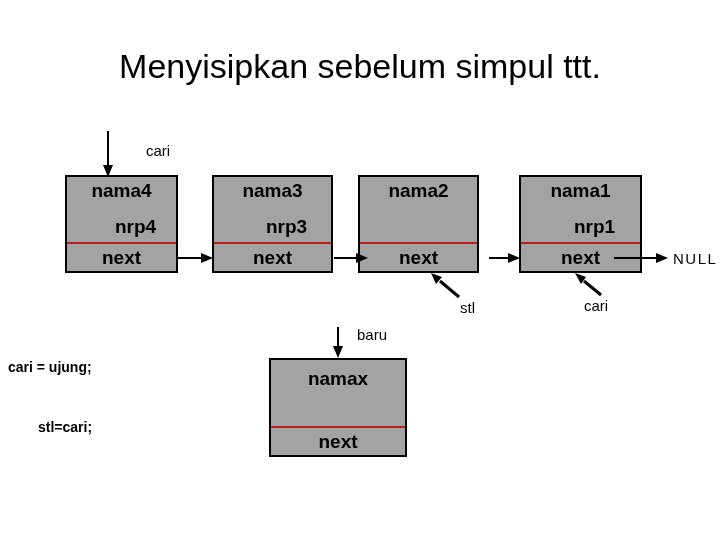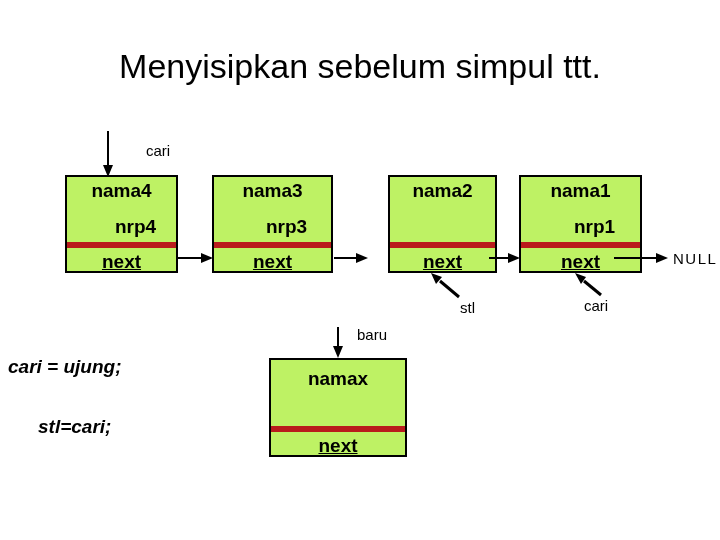--- a/index.html
+++ b/index.html
@@ -15,45 +15,45 @@
   .title {
     position: absolute; top: 47px; left: 0; width: 720px;
     text-align: center;
     font-size: 34px; font-weight: normal; letter-spacing: 0px;
     white-space: nowrap;
   }
 
   
   .node {
     position: absolute; top: 175px; height: 98px;
-    border: 2px solid #000; box-sizing: border-box; background: #bef264;
+    border: 2px solid #000; box-sizing: border-box; background: #a3a3a3;
     font-size: 19px; font-weight: bold;
   }
   .nfield { position: absolute; left: 0; right: 0; text-align: center; line-height: 22px; }
   .nname  { top: 3px; }
   .nnrp   { top: 39px; padding-left: 28px; }
   .nnext  {
     position: absolute; left: 0; right: 0; top: 65px; bottom: 0;
-    border-top: 6px solid #b91c1c; text-align: center; line-height: 27px; text-decoration: underline;
+    border-top: 2px solid #b91c1c; text-align: center; line-height: 27px;
   }
   .node.baru { top: 358px; left: 269px; width: 138px; height: 99px; }
   .node.baru .nname { top: 8px; }
   .node.baru .nnrp  { top: 43px; }
   .node.baru .nnext { top: 66px; }
 
   
   .plabel { position: absolute; font-size: 15px; font-weight: normal; white-space: nowrap; }
   .lbl-ujung { left: 146px; top: 142px; }
   .lbl-baru  { left: 357px; top: 326px; }
   .lbl-stl   { left: 460px; top: 299px; }
   .lbl-cari  { left: 584px; top: 297px; }
   .lbl-null  { left: 673px; top: 250px; letter-spacing: 1.5px; }
 
   
-  .code { position: absolute; font-size: 19px; font-weight: bold; line-height: 20px; white-space: pre; font-style: italic; }
+  .code { position: absolute; font-size: 14px; font-weight: bold; line-height: 20px; white-space: pre; }
   .code1 { left: 8px;  top: 357px; }
   .code2 { left: 7px;  top: 387px; }
   .code3 { left: 38px; top: 417px; }
   .code4 { left: 38px; top: 452px; }
 
   svg.overlay { position: absolute; left: 0; top: 0; pointer-events: none; }
   svg.overlay line    { stroke: #000; stroke-width: 2; }
   svg.overlay polygon { fill: #000; stroke: none; }
   svg.overlay line.thick { stroke-width: 3; }
 </style>
@@ -73,21 +73,21 @@
   <div class="node" style="left:65px;width:113px">
     <div class="nfield nname">nama4</div>
     <div class="nfield nnrp">nrp4</div>
     <div class="nnext">next</div>
   </div>
   <div class="node" style="left:212px;width:121px">
     <div class="nfield nname">nama3</div>
     <div class="nfield nnrp">nrp3</div>
     <div class="nnext">next</div>
   </div>
-  <div class="node" style="left:388px;width:109px">
+  <div class="node" style="left:358px;width:121px">
     <div class="nfield nname">nama2</div>
     <div class="nnext">next</div>
   </div>
   <div class="node" style="left:519px;width:123px">
     <div class="nfield nname">nama1</div>
     <div class="nfield nnrp">nrp1</div>
     <div class="nnext">next</div>
   </div>
 
   <div class="node baru">

